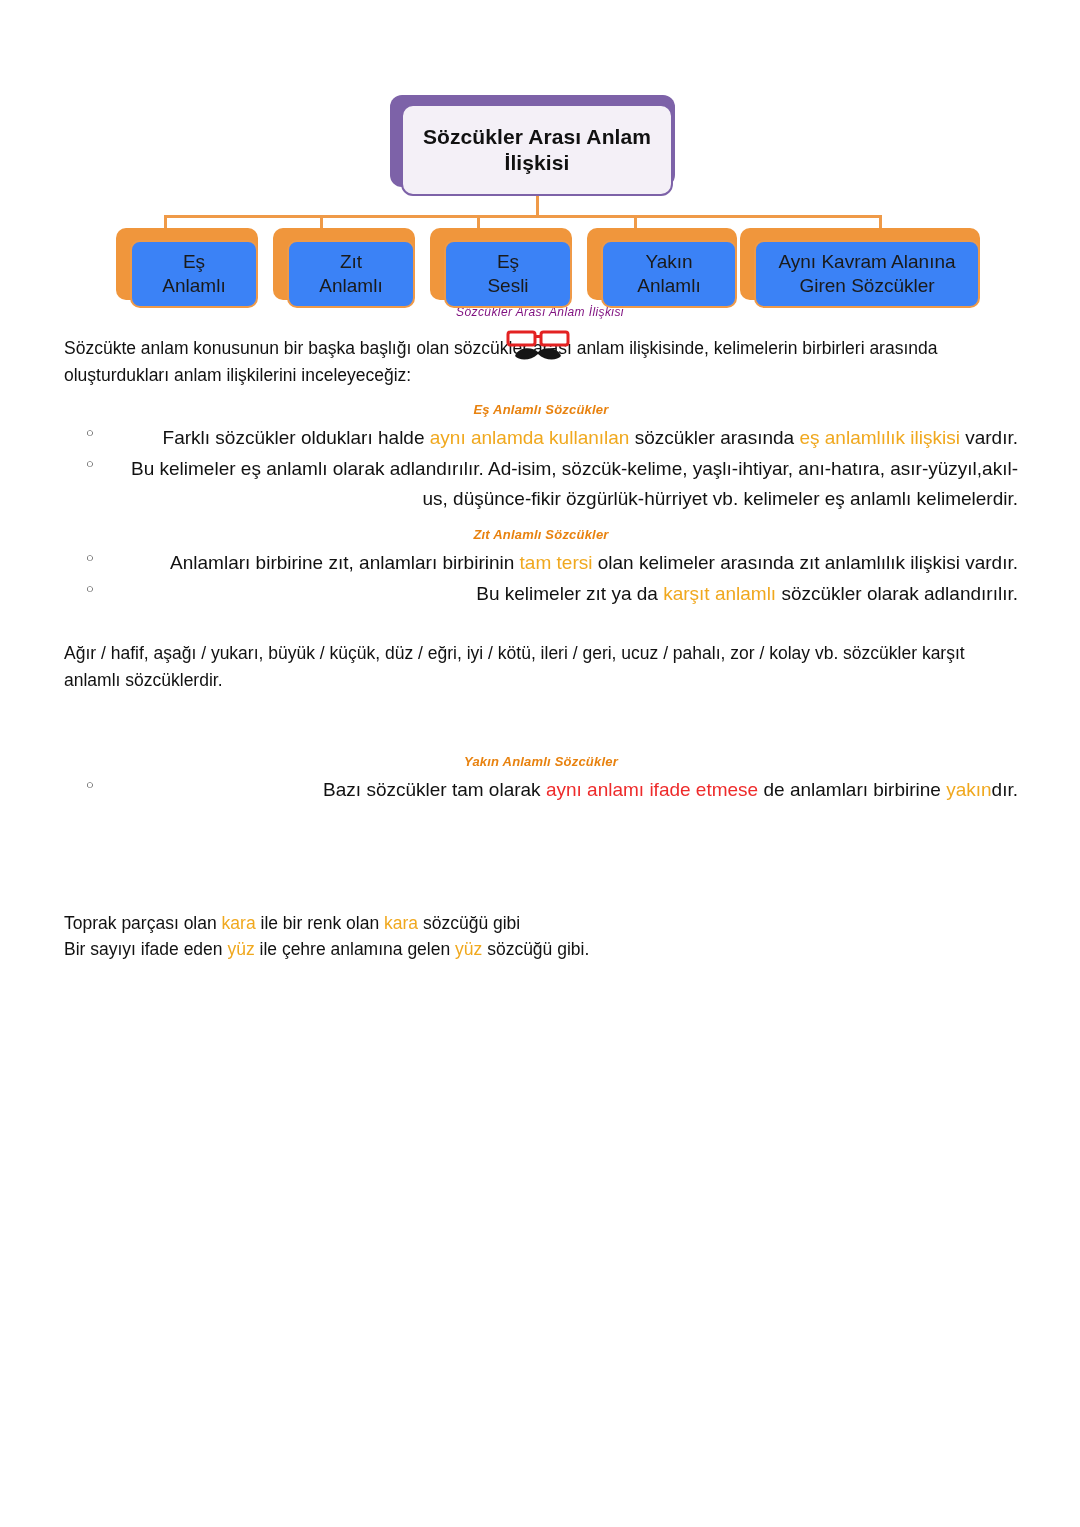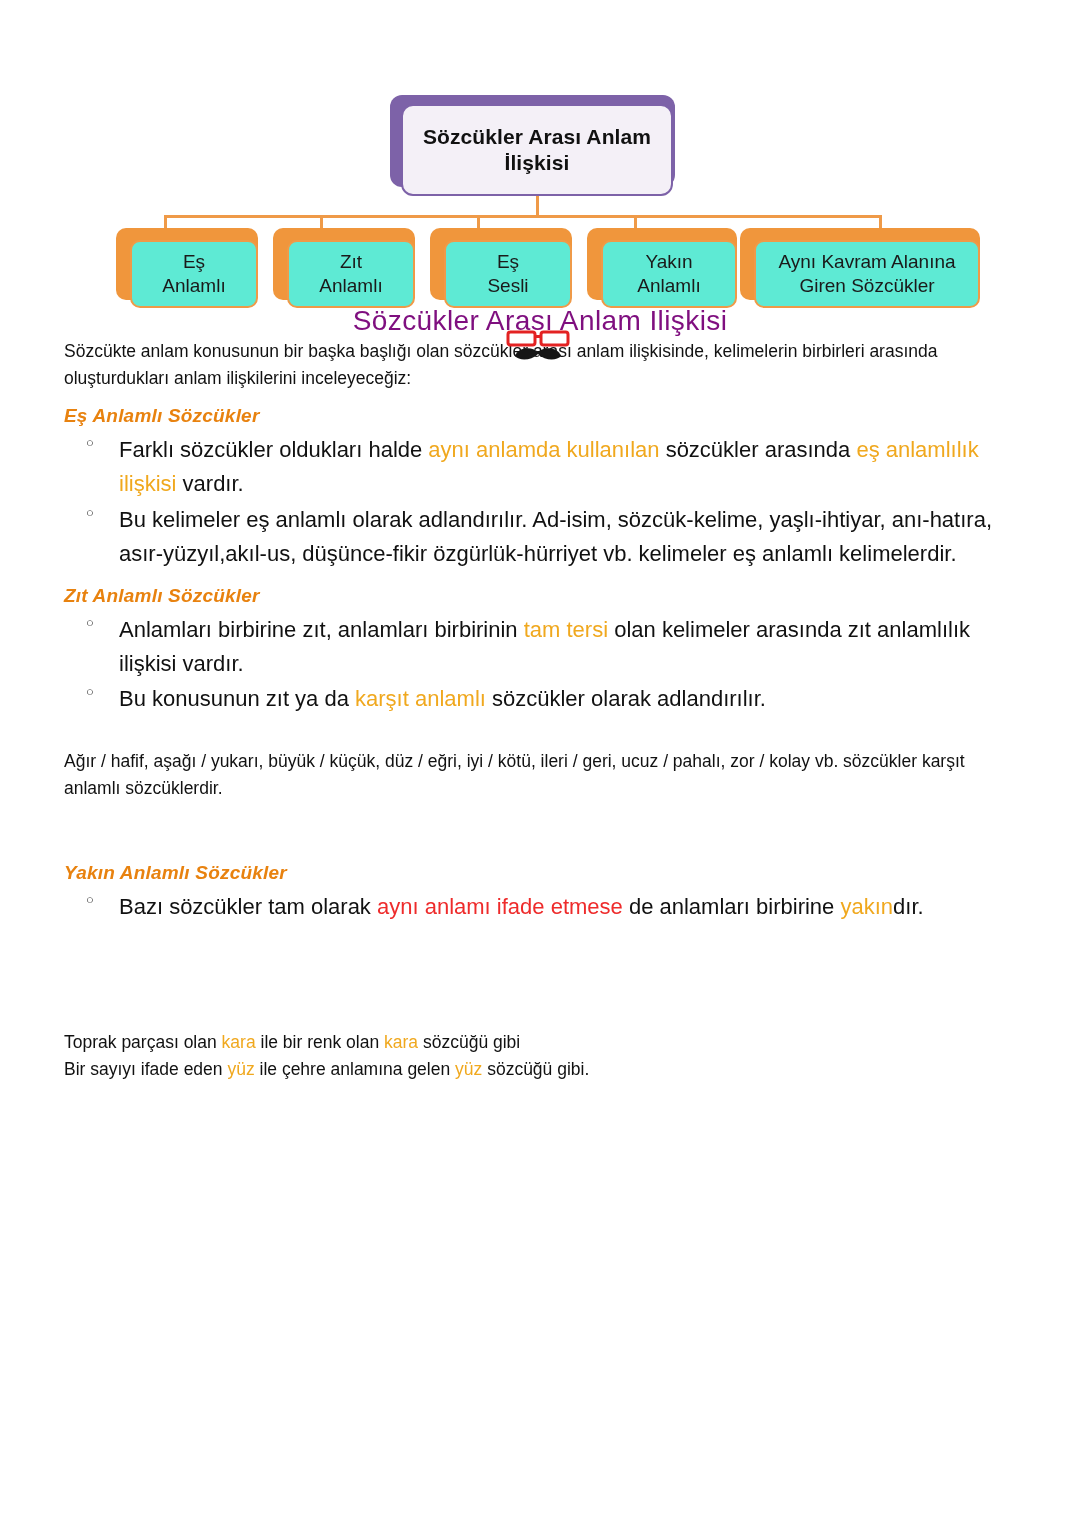--- a/index.html
+++ b/index.html
@@ -79,21 +79,21 @@
     width: 100%;
     height: 72px;
     background: #f0963c;
     border-radius: 10px;
   }
   .child-front {
     position: absolute;
     left: 14px; top: 12px;
     width: calc(100% - 14px);
     height: 68px;
-    background: #5eead4;
+    background: #3b82f6;
     border: 2px solid #ef9a48;
     border-radius: 10px;
     display: flex;
     align-items: center;
     justify-content: center;
     text-align: center;
     box-sizing: border-box;
   }
   .child-front .node-text {
     font-size: 19px;
@@ -107,60 +107,62 @@
     position: absolute;
     left: 506px;
     top: 330px;
     width: 64px;
     height: 34px;
   }
 
   
   .doc-title {
     text-align: center;
-    font-size: 28px;
+    font-size: 12px;
     color: #7f0f7f;
-    margin: 20px 0 1px 0;
+    margin: 20px 0 16px 0;
     letter-spacing: .4px;
+    font-style: italic;
   }
 
   
   .content {
     padding: 0 62px 0 64px;
   }
   p.para {
     font-size: 17.5px;
     line-height: 1.52;
     margin: 0;
     color: #111;
   }
   .intro { margin-top: 62px; }
 
   h2.section-head {
-    text-align: left;
-    font-size: 19px;
+    text-align: center;
+    font-size: 13px;
     font-style: italic;
     font-weight: 600;
     color: #e8820f;
     margin: 14px 0 6px 0;
     letter-spacing: .2px;
   }
 
   ul.bullets {
     list-style: none;
     margin: 0;
     padding: 0;
   }
   ul.bullets li {
     position: relative;
     padding-left: 55px;
-    font-size: 22px;
+    font-size: 19px;
     line-height: 1.54;
     margin-bottom: 2px;
     color: #111;
+    text-align: right;
   }
   ul.bullets li::before {
     content: "\25CB";
     position: absolute;
     left: 22px;
     top: 0px;
     font-size: 13px;
     color: #222;
   }
 
@@ -267,21 +269,21 @@
 
   <h2 class="section-head">Eş Anlamlı Sözcükler</h2>
   <ul class="bullets">
     <li><span>Farklı sözcükler oldukları halde </span><span class="hl-orange">aynı anlamda kullanılan</span><span> sözcükler arasında </span><span class="hl-orange">eş anlamlılık ilişkisi</span><span> vardır.</span></li>
     <li><span>Bu kelimeler eş anlamlı olarak adlandırılır. Ad-isim, sözcük-kelime, yaşlı-ihtiyar, anı-hatıra, asır-yüzyıl,akıl-us, düşünce-fikir özgürlük-hürriyet vb. kelimeler eş anlamlı kelimelerdir.</span></li>
   </ul>
 
   <h2 class="section-head">Zıt Anlamlı Sözcükler</h2>
   <ul class="bullets">
     <li><span>Anlamları birbirine zıt, anlamları birbirinin </span><span class="hl-orange">tam tersi</span><span> olan kelimeler arasında zıt anlamlılık ilişkisi vardır.</span></li>
-    <li><span>Bu konusunun zıt ya da </span><span class="hl-orange">karşıt anlamlı</span><span> sözcükler olarak adlandırılır.</span></li>
+    <li><span>Bu kelimeler zıt ya da </span><span class="hl-orange">karşıt anlamlı</span><span> sözcükler olarak adlandırılır.</span></li>
   </ul>
   <div class="spacer-md"></div>
   <p class="para indent-para">
     <span>Ağır / hafif, aşağı / yukarı, büyük / küçük, düz / eğri, iyi / kötü, ileri / geri, ucuz / pahalı, zor /</span>
     <span>kolay  vb. sözcükler karşıt anlamlı sözcüklerdir.</span>
   </p>
 
   <div class="spacer-lg"></div>
 
   <h2 class="section-head">Yakın Anlamlı Sözcükler</h2>

